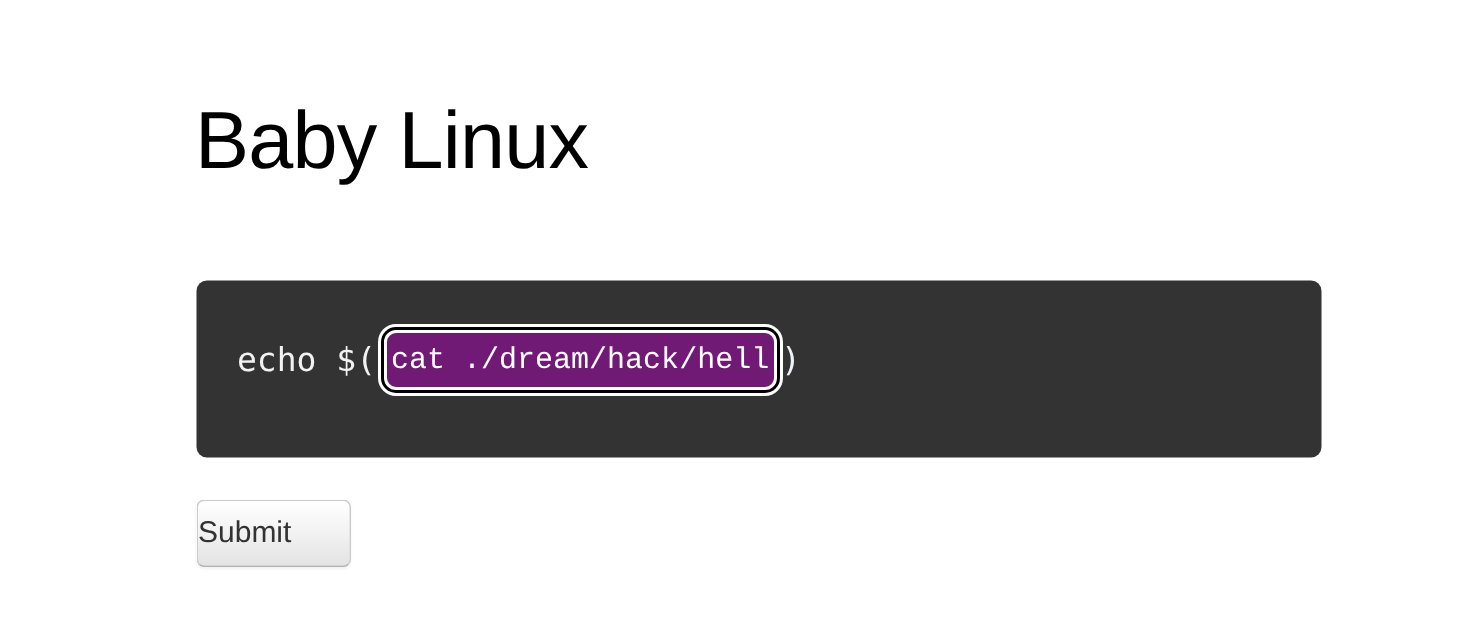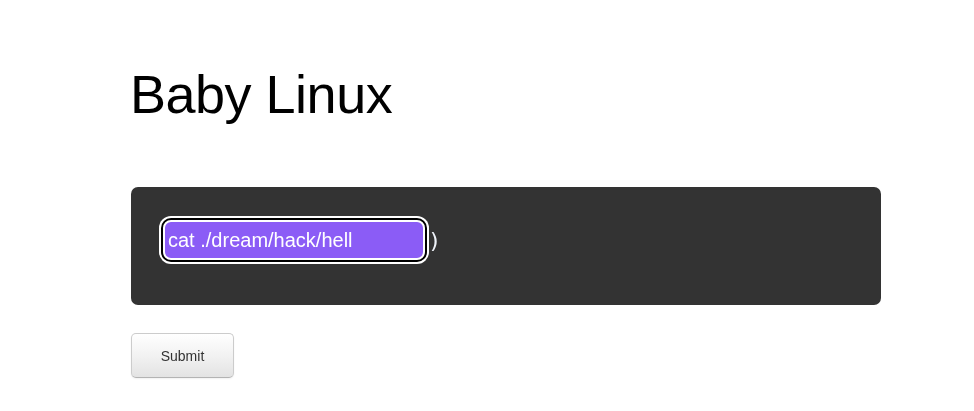--- a/index.html
+++ b/index.html
@@ -40,56 +40,56 @@
   }
 
   .code-prefix {
     color: #f2f2f2;
   }
 
   .cmd-input {
     width: 262px;
     height: 40px;
     margin: 0 6px 0 5px;
-    background: #8b5cf6;
+    background: #701a75;
     color: #ffffff;
     border: 2px solid #ffffff;
     border-radius: 8px;
     box-shadow: 0 0 0 2px #000000, 0 0 0 4px #ffffff;
-    font-family: Liberation Sans, sans-serif;
+    font-family: Liberation Mono, monospace;
     font-size: 20px;
     padding: 0 3px;
     outline: none;
   }
 
   .code-suffix {
     color: #eef2f8;
     margin-left: -3px;
   }
 
   .submit-btn {
     position: absolute;
     left: 131px;
     top: 333px;
     width: 103px;
     height: 45px;
     font-family: "Liberation Sans", sans-serif;
-    font-size: 14px;
+    font-size: 20px;
     color: #333333;
     background: linear-gradient(to bottom, #ffffff 0%, #f2f2f2 50%, #e3e3e3 100%);
     border: 1px solid #cccccc;
     border-bottom-color: #b3b3b3;
     border-radius: 5px;
     box-shadow: inset 0 1px 0 rgba(255,255,255,0.3), 0 1px 2px rgba(0,0,0,0.06);
     cursor: pointer;
-    text-align: center;
+    text-align: left;
   }
 </style>
 </head>
 <body>
 
 <h1 class="page-title">Baby Linux</h1>
 
 <div class="code-block">
-  <input class="cmd-input" type="text" value="cat ./dream/hack/hell" style=""><span class="code-suffix">)</span>
+  <span class="code-prefix">echo $(</span><input class="cmd-input" type="text" value="cat ./dream/hack/hell" style=""><span class="code-suffix">)</span>
 </div>
 
 <button class="submit-btn" type="submit">Submit</button>
 
 </body></html>

